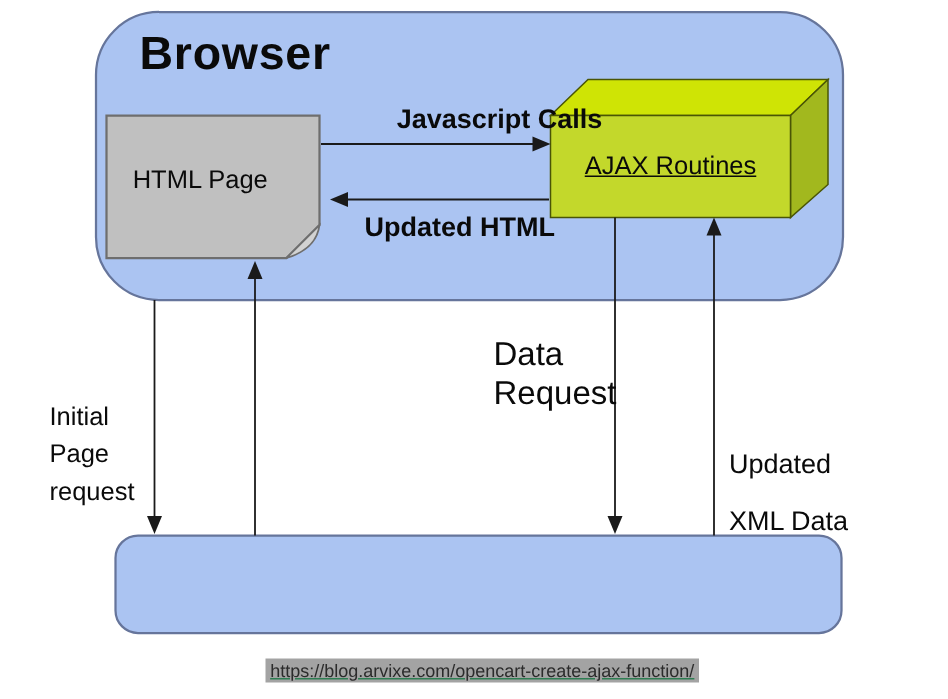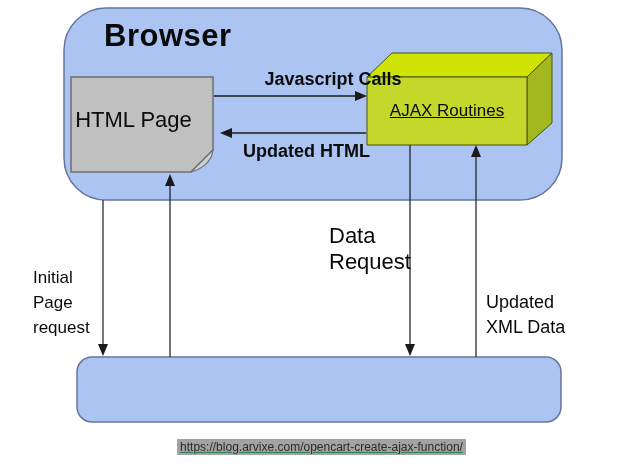--- a/index.html
+++ b/index.html
@@ -5,29 +5,29 @@
   html,body{margin:0;padding:0;background:#ffffff;}
   .canvas{
     position:relative;
     width:632px;height:466px;
     background:#ffffff;
     font-family:"Liberation Sans", sans-serif;
     overflow:hidden;
   }
   .shape-layer{position:absolute;left:0;top:0;width:632px;height:466px;}
   .label{position:absolute;color:#0a0a0a;}
-  .browser-title{left:104px;top:18px;font-size:31px;font-weight:bold;letter-spacing:0.5px;}
-  .html-page-label{left:71px;top:77px;width:125px;height:85px;display:flex;align-items:center;justify-content:center;font-size:22px;}
+  .browser-title{left:93px;top:18px;font-size:31px;font-weight:bold;letter-spacing:0.5px;}
+  .html-page-label{left:71px;top:77px;width:125px;height:85px;display:flex;align-items:center;justify-content:center;font-size:17px;}
   .ajax-label{left:367px;top:77px;width:160px;height:68px;display:flex;align-items:center;justify-content:center;font-size:17px;text-decoration:underline;}
   .js-calls-label{left:218px;top:69px;width:146px;text-align:center;font-size:18px;font-weight:600;margin-left:42px;}
   .updated-html-label{left:224px;top:141px;width:146px;text-align:right;font-size:18px;font-weight:600;}
   .multiline{white-space:pre-line;font-size:17px;line-height:25px;}
   .initial-label{left:33px;top:246px;margin-top:19px;}
   .data-request-label{left:329px;top:223px;font-size:22px;line-height:26px;}
-  .updated-xml-label{left:486px;top:290px;font-size:18px;line-height:25px;}
+  .updated-xml-label{left:486px;top:290px;font-size:18px;line-height:38px;}
   .server-label{left:77px;top:357px;width:484px;height:63px;display:flex;align-items:center;justify-content:center;font-size:21px;font-weight:bold;}
   .url-row{left:0;top:440px;width:632px;text-align:center;font-size:12px;}
   .url-link{
     background:#a3a3a3;
     color:#2b2b2b;
     text-decoration:underline;
     text-decoration-color:#2e7d52;
     padding:1px 3px;
     cursor:pointer;
     margin-left:11px;

